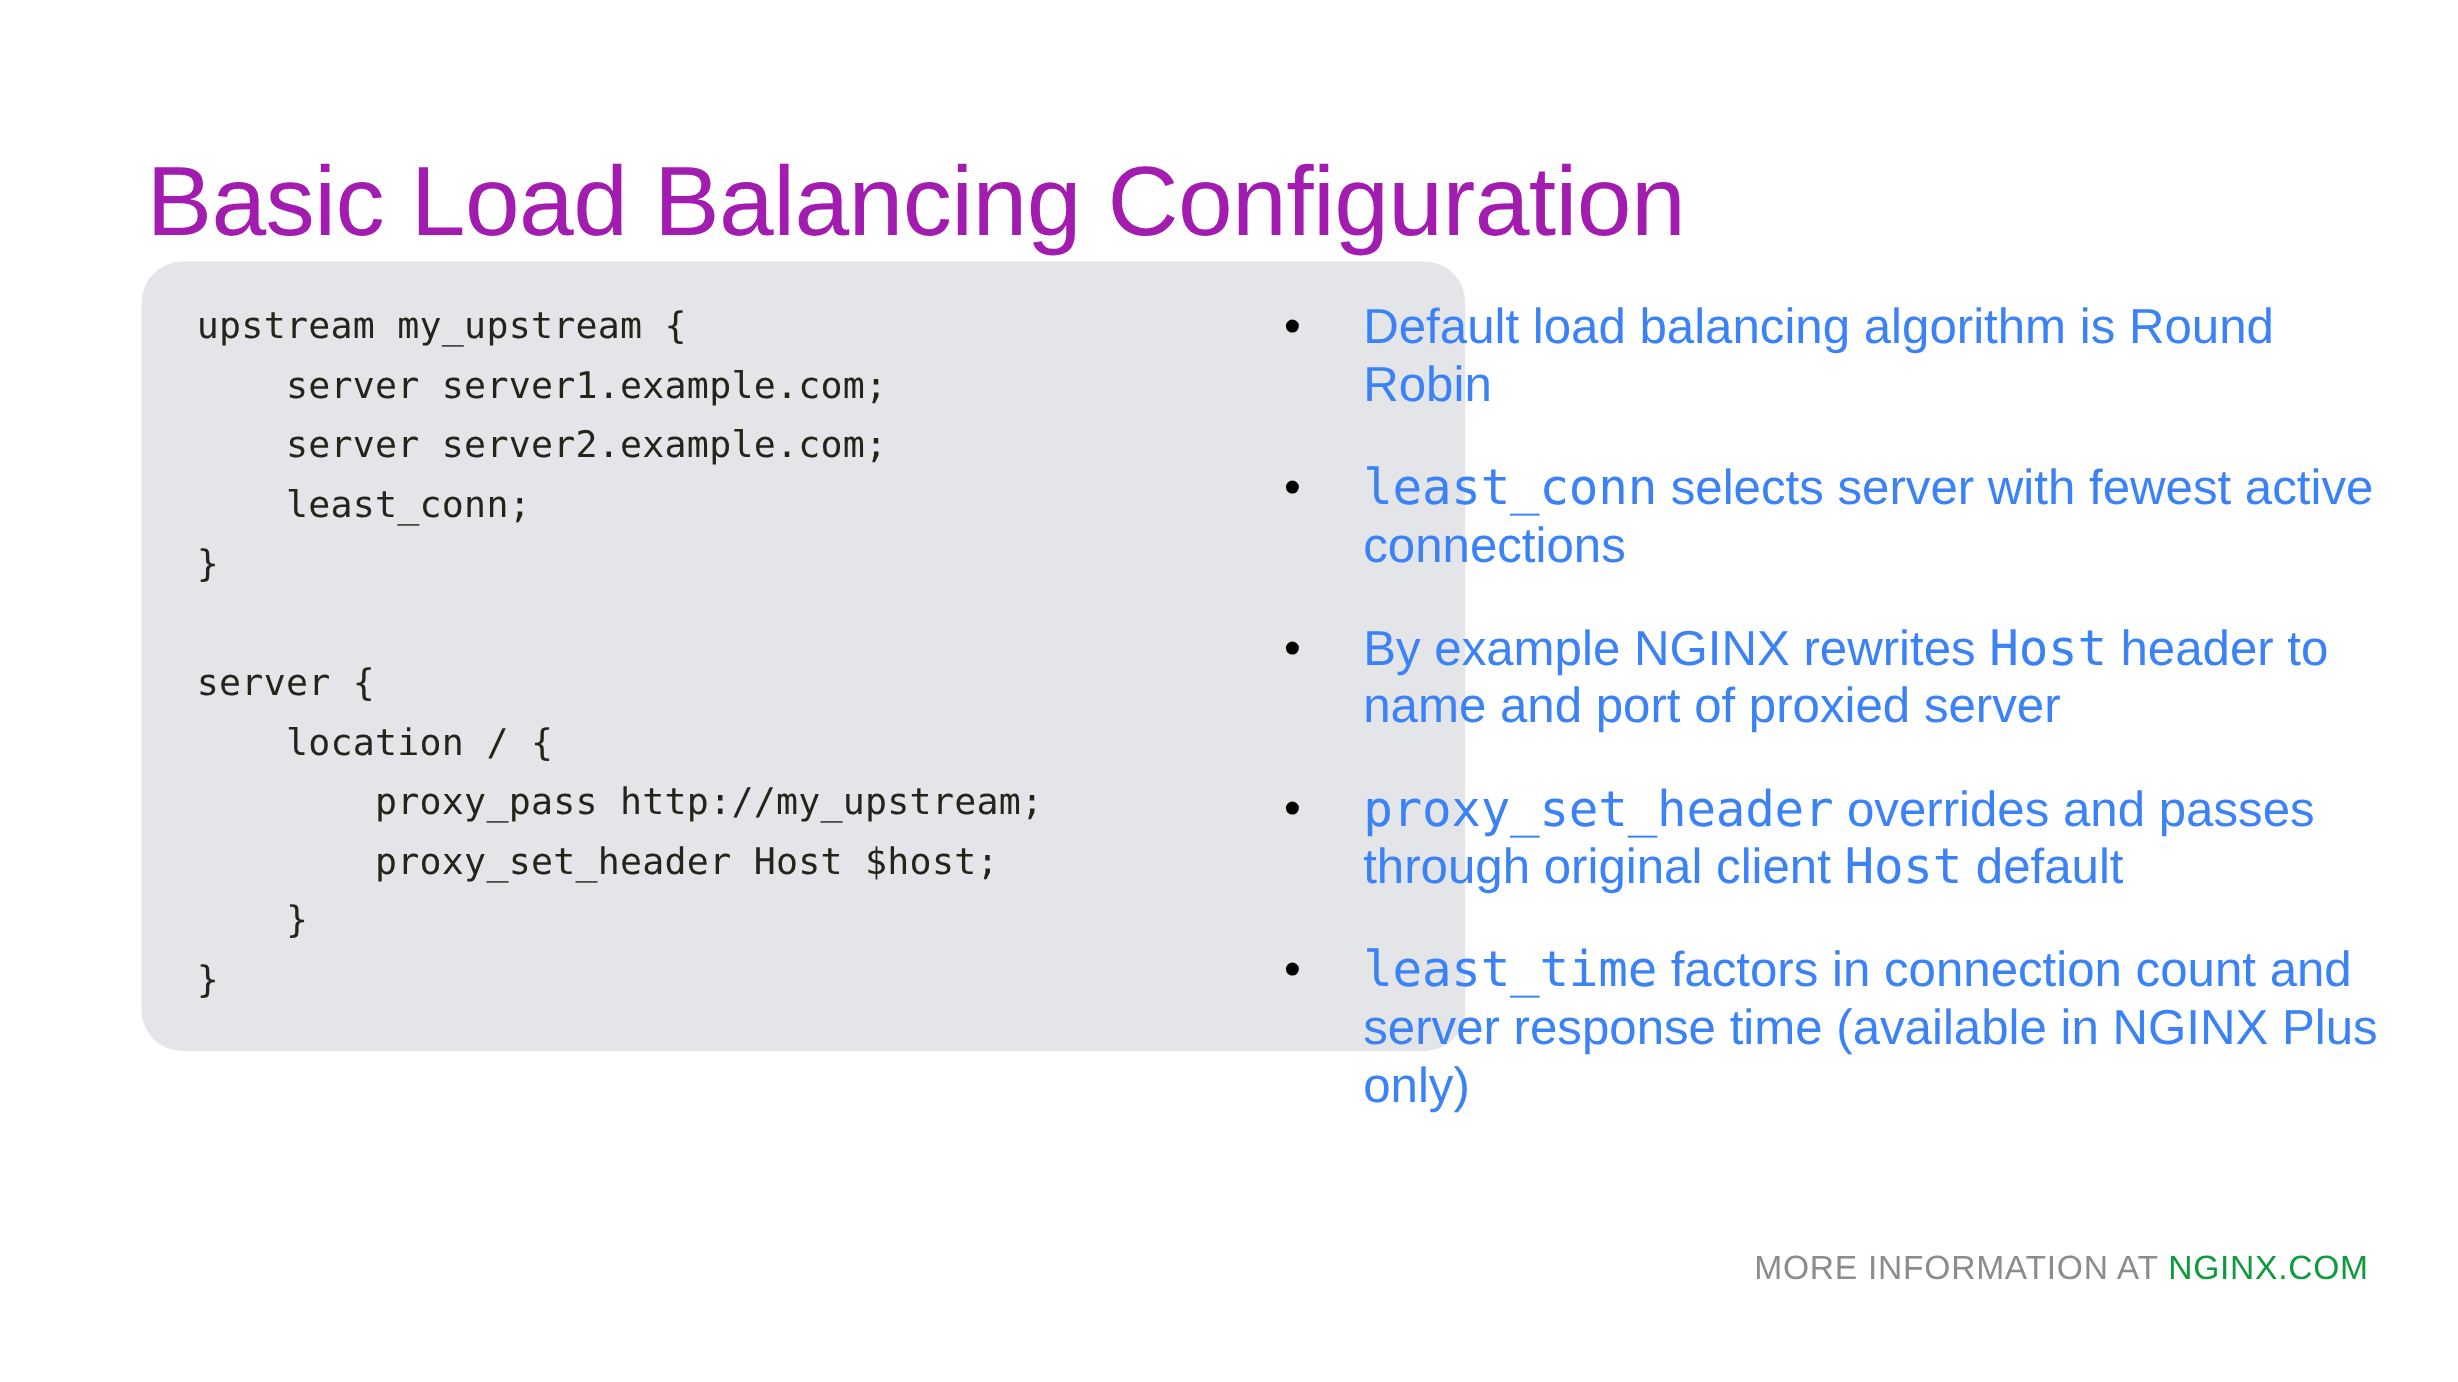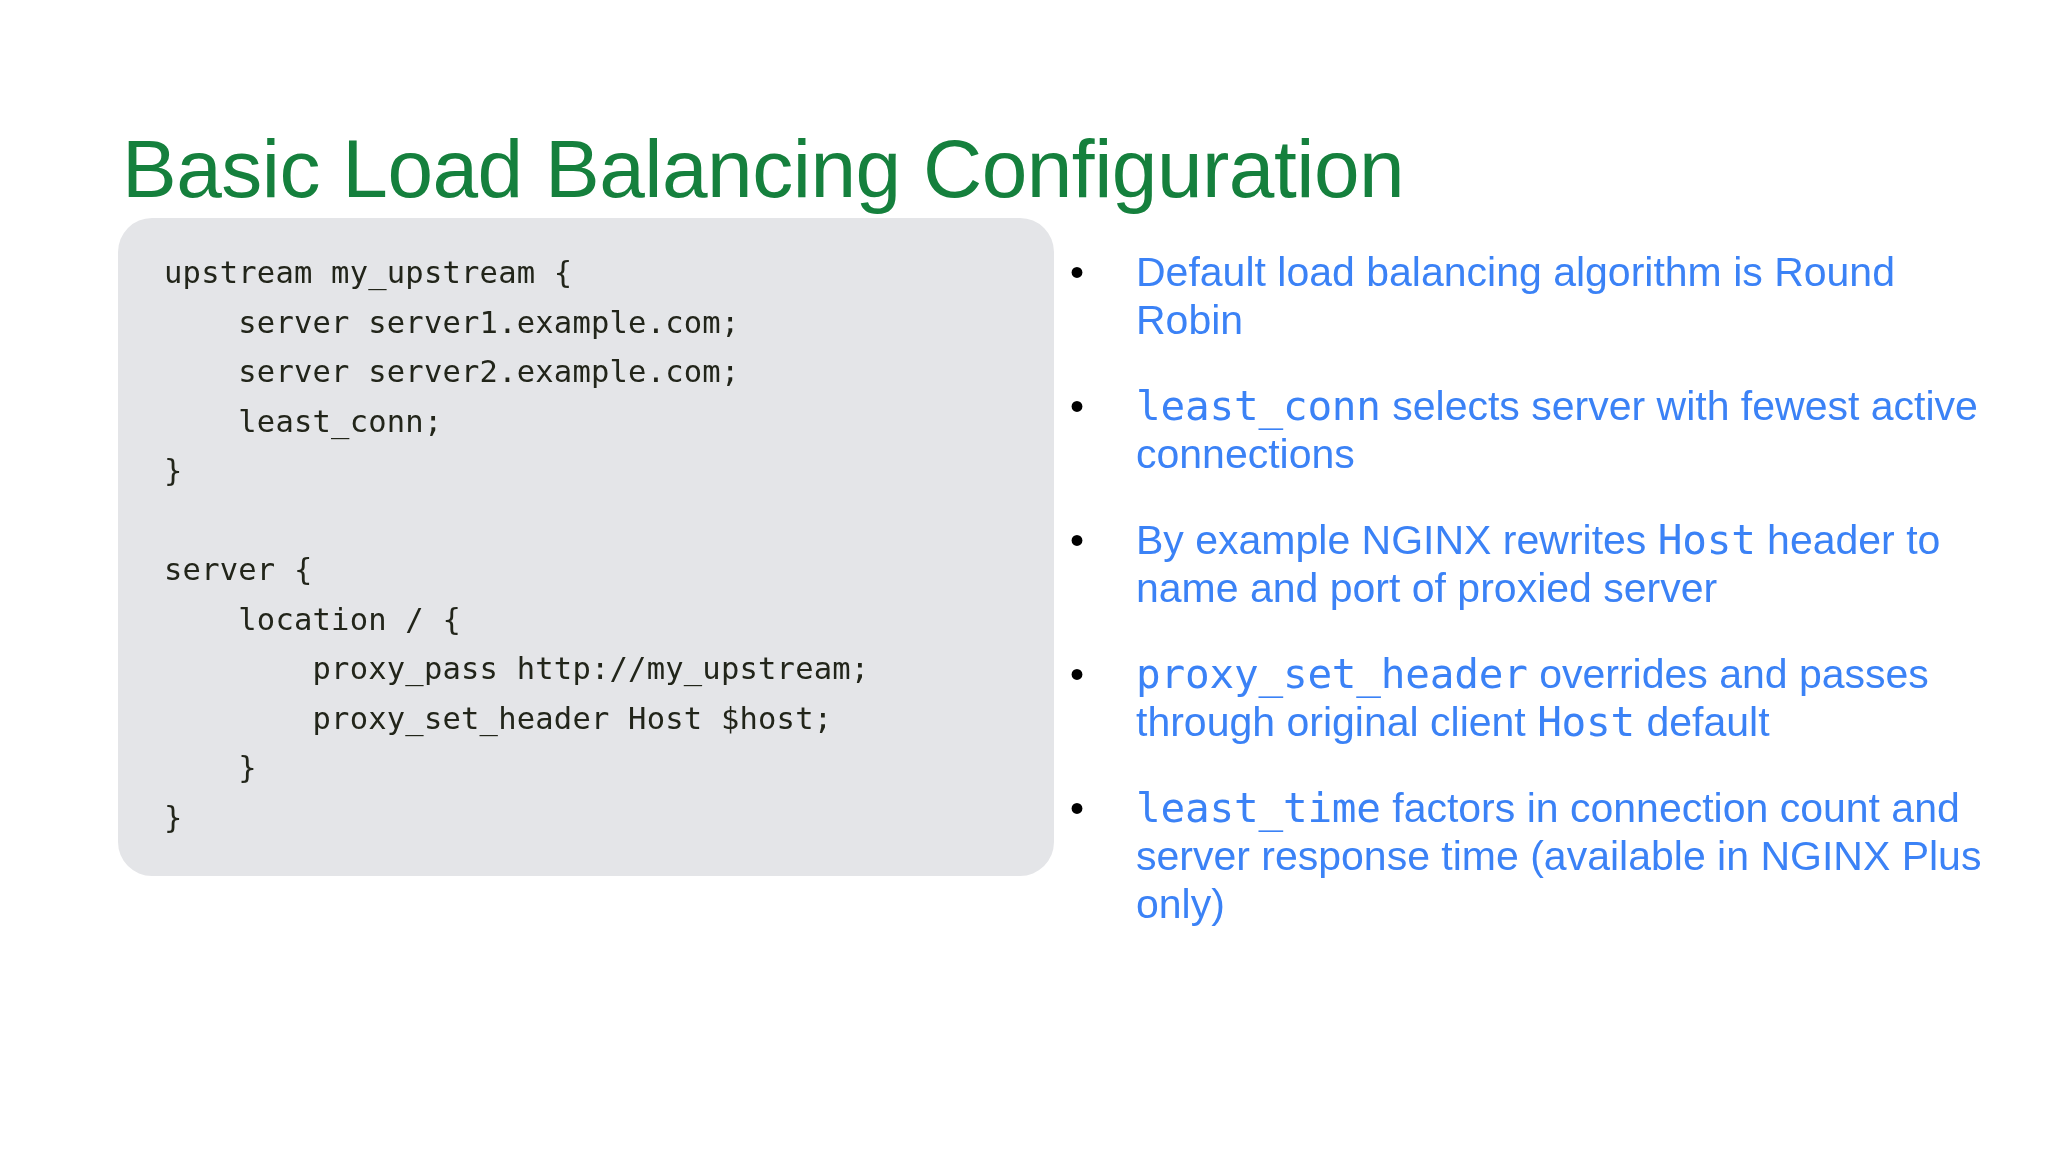--- a/index.html
+++ b/index.html
@@ -29,30 +29,30 @@
   #slide-title {
     position: absolute;
     left: 122px;
     top: 68px;
     width: 1800px;
     font-family: "Liberation Sans", sans-serif;
     font-size: 82px;
     line-height: 92px;
     font-weight: 400;
     letter-spacing: -0.5px;
-    color: #15803d;
+    color: #a21caf;
     white-space: nowrap;
   }
 
   
   #code-panel {
     position: absolute;
     left: 118px;
     top: 218px;
-    width: 936px;
+    width: 1103px;
     height: 658px;
     background: #E4E5E8;
     border-radius: 34px;
     box-sizing: border-box;
     padding: 30px 40px 30px 46px;
   }
   #code-block {
     font-family: "DejaVu Sans Mono", "Liberation Mono", monospace;
     font-size: 30.5px;
     line-height: 49.5px;
@@ -147,14 +147,17 @@
       <div class="bullet-row">
         <span class="bullet-marker">•</span>
         <span class="bullet-text"><span class="mono">proxy_set_header</span><span> overrides and passes through original client </span><span class="mono">Host</span><span> default</span></span>
       </div>
       <div class="bullet-row">
         <span class="bullet-marker">•</span>
         <span class="bullet-text"><span class="mono bold">least_time</span><span> factors in connection count and server response time (available in NGINX Plus only)</span></span>
       </div>
     </div>
 
+  <div id="footer">
+    <span class="footer-lead">MORE INFORMATION AT </span><span class="footer-domain">NGINX.COM</span>
+  </div>
 
 </div>
 
 </body></html>

